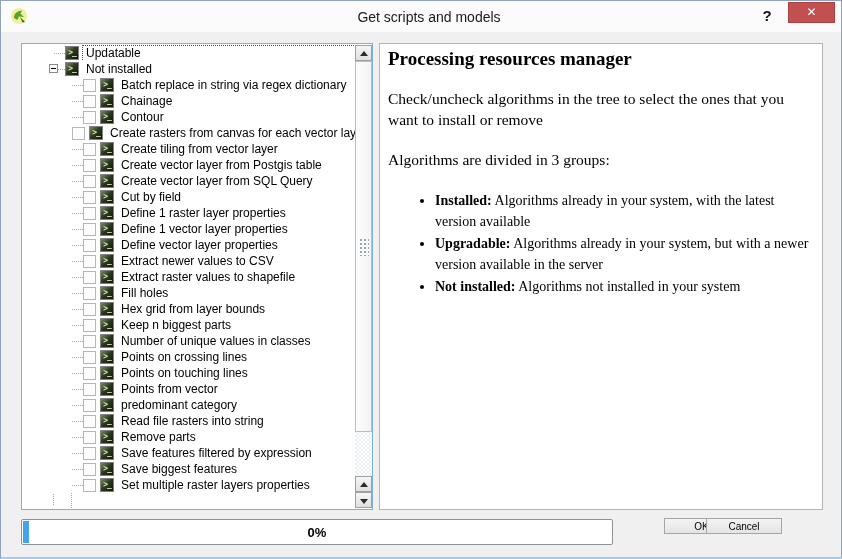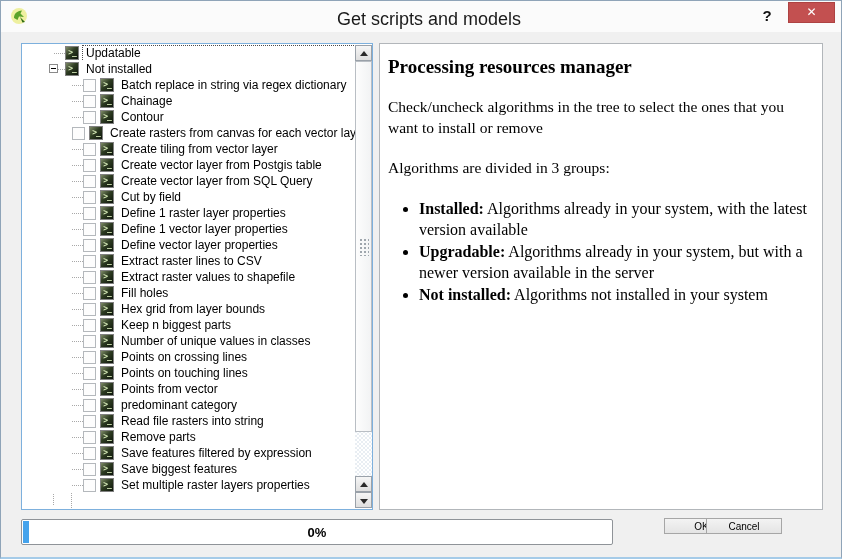--- a/index.html
+++ b/index.html
@@ -6,21 +6,21 @@
   html,body { width:842px; height:559px; }
   body { font-family:"Liberation Sans", sans-serif; background:#e8e8e8; }
 
   .window { position:relative; width:842px; height:559px; background:#f0f0f0;
             border:1px solid #8fa4b8; border-bottom:2px solid #a5cbe8; overflow:hidden; }
 
   
   .titlebar { position:relative; height:31px; background:#fbfbfb; }
   .app-icon { position:absolute; left:9px; top:6px; width:18px; height:18px; }
   .title { position:absolute; left:16px; right:0; top:8px; text-align:center;
-           font-size:18px; color:#1a1a1a; }
+           font-size:14px; color:#1a1a1a; }
   .help-btn { position:absolute; right:62px; top:4px; width:24px; height:22px;
               background:transparent; border:none; font-size:15px; font-weight:bold;
               color:#111; text-align:center; line-height:22px; cursor:default; }
   .close-btn { position:absolute; right:6px; top:1px; width:47px; height:21px;
                background:#c35050; border:1px solid #ad4242; color:#fff;
                font-size:12px; text-align:center; line-height:19px; cursor:default; }
 
   
   .tree-panel { position:absolute; left:20px; top:42px; width:352px; height:467px;
                 background:#fff; border:1px solid #7db0dd; overflow:hidden; }
@@ -66,25 +66,25 @@
   .arrow.up { top:5px; border-bottom:5px solid #2a2a2a; }
   .arrow.down { top:6px; border-top:5px solid #2a2a2a; }
   .sb-thumb { position:absolute; left:0; top:16px; width:17px; height:371px;
               background:linear-gradient(90deg,#fdfdfd,#f2f3f4); border:1px solid #b9bec4; }
   .sb-grip { position:absolute; left:3px; top:50%; margin-top:-9px; width:10px; height:18px;
              background-image:radial-gradient(#9fa6ad 1px, transparent 1.2px);
              background-size:4px 4px; }
 
   
   .doc-panel { position:absolute; left:378px; top:42px; width:444px; height:467px;
-               background:#fff; border:1px solid #b2b6ba; padding:12px 10px 0 8px;
+               background:#fff; border:1px solid #b2b6ba; padding:4px 10px 0 8px;
                font-family:"Liberation Serif", serif; color:#000; overflow:hidden; }
   .doc-heading { font-size:19px; font-weight:bold; margin-bottom:18px; }
   .doc-para { font-size:15.5px; line-height:21px; margin-bottom:19px; }
-  .doc-list { margin:20px 0 0 31px; font-size:16px; line-height:21px; }
+  .doc-list { margin:20px 0 0 47px; font-size:14px; line-height:21px; }
   .doc-list li { margin-bottom:1px; }
 
   
   .progress { position:absolute; left:20px; top:518px; width:592px; height:26px;
               background:#fff; border:1px solid #8f9398; border-radius:2px; }
   .progress-chunk { position:absolute; left:1px; top:1px; bottom:1px; width:6px;
                     background:#45a3ec; }
   .progress-label { position:absolute; left:0; right:0; top:5px; text-align:center;
                     font-size:13px; font-weight:bold; color:#000; }
   .btn { position:absolute; top:517px; height:16px; background:linear-gradient(#f3f3f3,#e4e4e4);
@@ -191,21 +191,21 @@
         <div class="row child">
           <span class="stub"></span>
           <span class="checkbox"></span>
           <span class="script-icon"></span>
           <span class="row-label">Define vector layer properties</span>
         </div>
         <div class="row child">
           <span class="stub"></span>
           <span class="checkbox"></span>
           <span class="script-icon"></span>
-          <span class="row-label">Extract raster lines to CSV</span>
+          <span class="row-label">Extract newer values to CSV</span>
         </div>
         <div class="row child">
           <span class="stub"></span>
           <span class="checkbox"></span>
           <span class="script-icon"></span>
           <span class="row-label">Extract raster values to shapefile</span>
         </div>
         <div class="row child">
           <span class="stub"></span>
           <span class="checkbox"></span>

